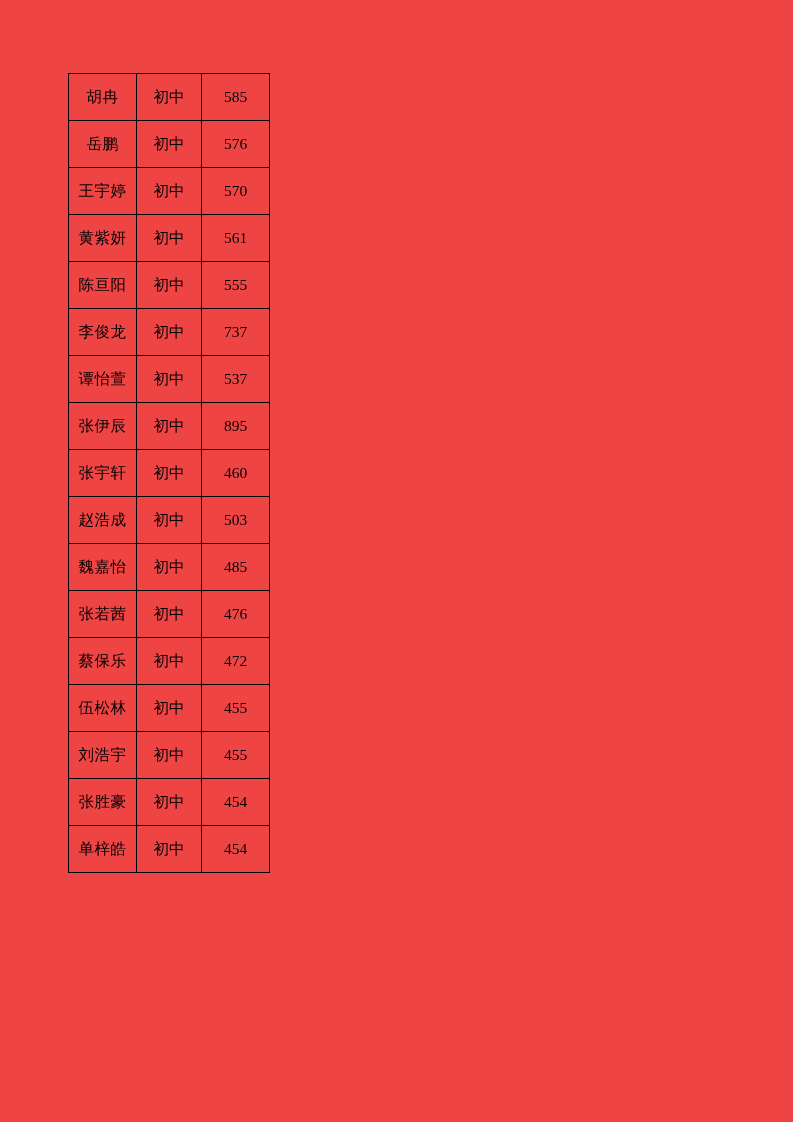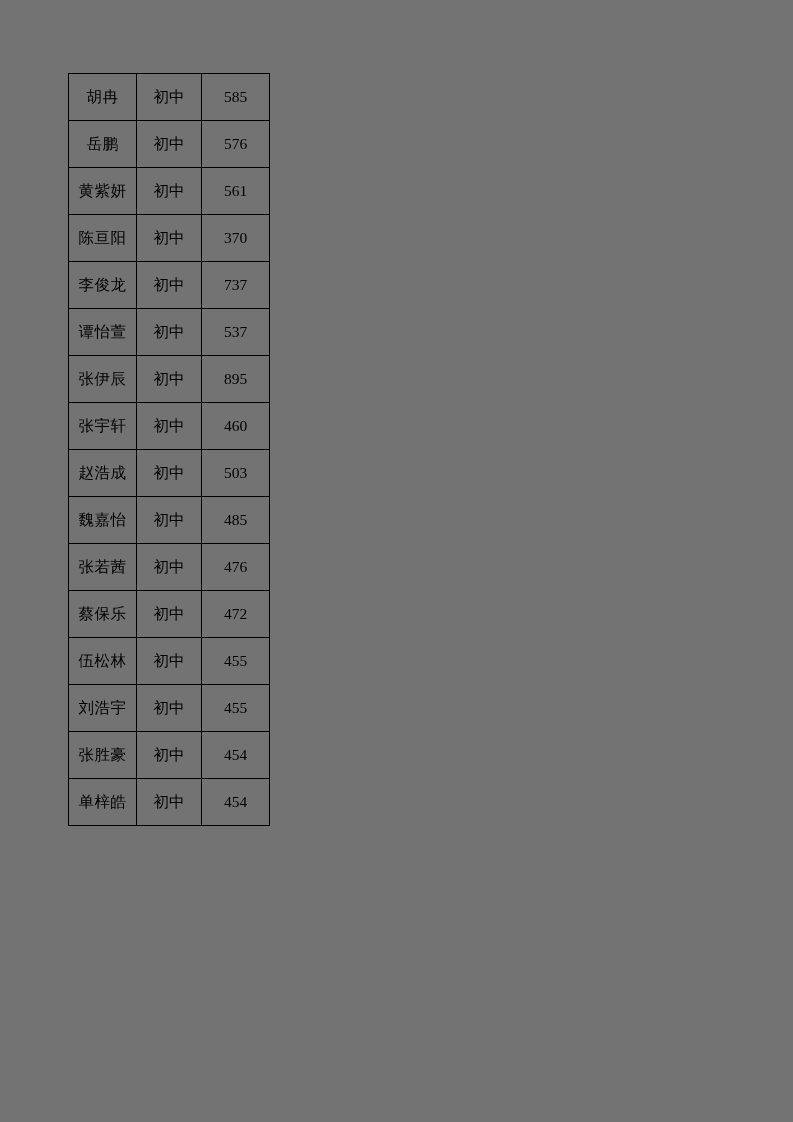--- a/index.html
+++ b/index.html
@@ -13,21 +13,21 @@
     font-family: "Liberation Serif", "DejaVu Serif", serif;
     position: relative;
     overflow: hidden;
   }
   .page {
     position: absolute;
     top: 0;
     left: 0;
     width: 793px;
     height: 1122px;
-    background: #737373;
+    background: #ef4444;
   }
   .table-wrap {
     position: absolute;
     left: 68px;
     top: 73px;
   }
   table.score-table {
     border-collapse: collapse;
     table-layout: fixed;
   }
@@ -59,28 +59,33 @@
           <td class="col-name"><span class="name-text">胡冉</span></td>
           <td class="col-level">初中</td>
           <td class="col-score">585</td>
         </tr>
         <tr>
           <td class="col-name"><span class="name-text">岳鹏</span></td>
           <td class="col-level">初中</td>
           <td class="col-score">576</td>
         </tr>
         <tr>
+          <td class="col-name"><span class="name-text">王宇婷</span></td>
+          <td class="col-level">初中</td>
+          <td class="col-score">570</td>
+        </tr>
+        <tr>
           <td class="col-name"><span class="name-text">黄紫妍</span></td>
           <td class="col-level">初中</td>
           <td class="col-score">561</td>
         </tr>
         <tr>
           <td class="col-name"><span class="name-text">陈亘阳</span></td>
           <td class="col-level">初中</td>
-          <td class="col-score">370</td>
+          <td class="col-score">555</td>
         </tr>
         <tr>
           <td class="col-name"><span class="name-text">李俊龙</span></td>
           <td class="col-level">初中</td>
           <td class="col-score">737</td>
         </tr>
         <tr>
           <td class="col-name"><span class="name-text">谭怡萱</span></td>
           <td class="col-level">初中</td>
           <td class="col-score">537</td>

